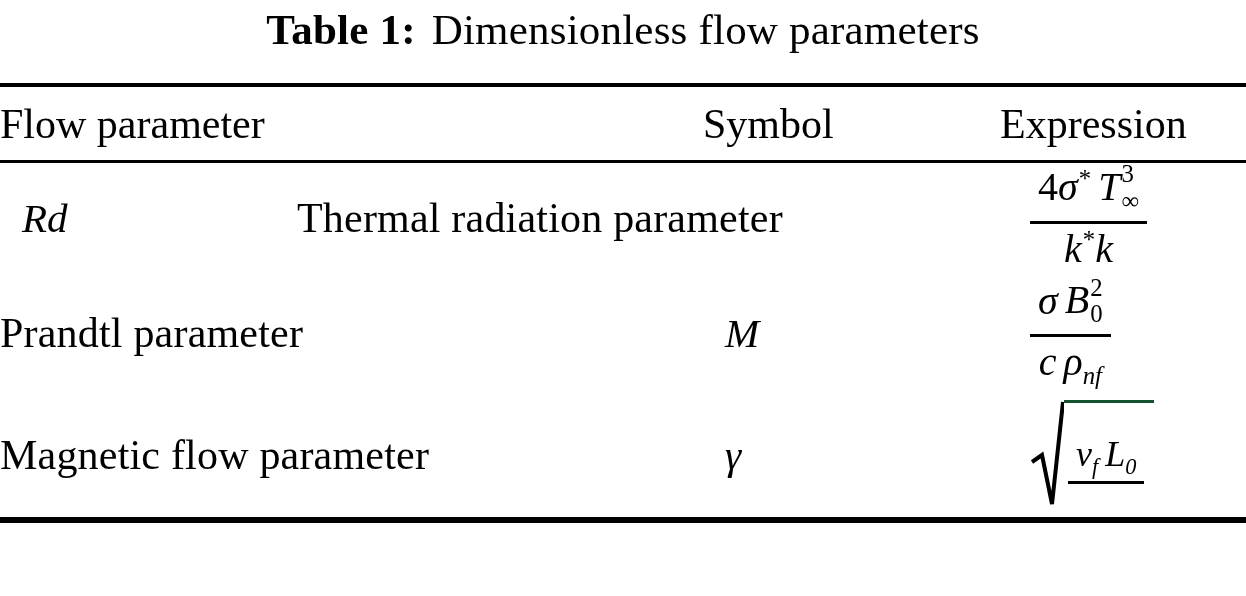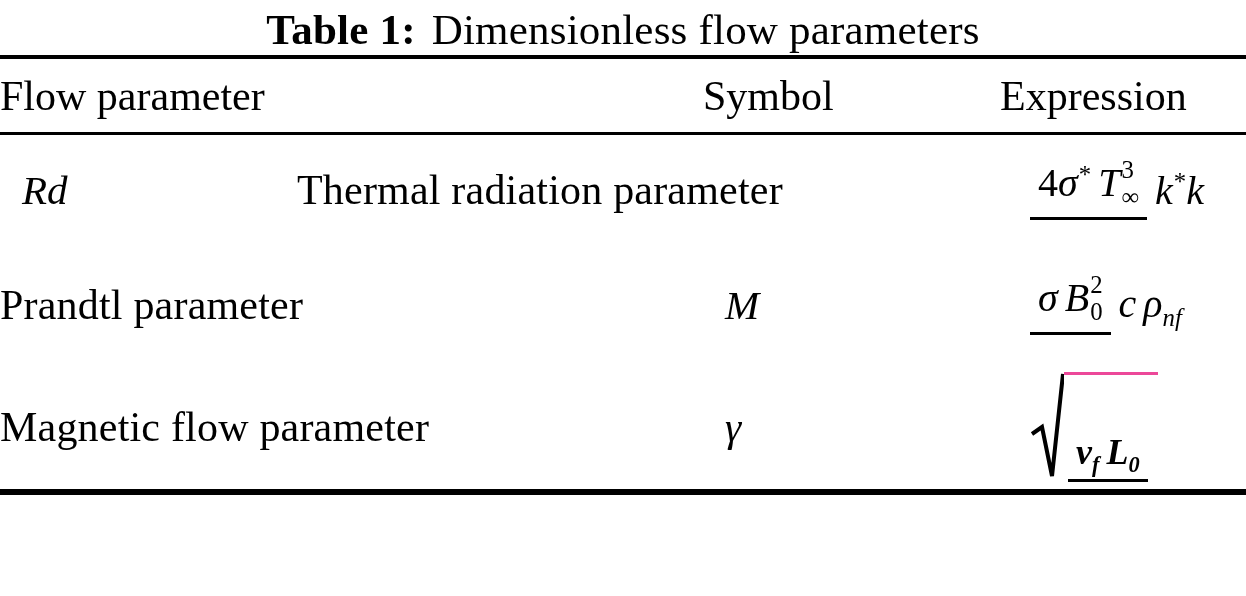--- a/index.html
+++ b/index.html
@@ -2,21 +2,21 @@
 <html><head>
 <meta charset="utf-8">
 <style>
   html, body { margin: 0; padding: 0; background: #ffffff; }
   body {
     width: 1246px; height: 596px; overflow: hidden;
     color: #000; font-family: "Liberation Serif", "DejaVu Serif", serif;
     position: relative;
   }
   .caption {
-    height: 55px; box-sizing: border-box; padding-top: 5px;
+    height: 83px; box-sizing: border-box; padding-top: 5px;
     text-align: center; font-size: 43px; line-height: 1.15;
     letter-spacing: 0.2px;
   }
   .cap-label { font-weight: bold; margin-right: 16px; }
   .rule { width: 1246px; background: #000; }
   .rule-top { height: 4px; }
   .rule-mid { height: 3px; }
   .rule-bottom { height: 6px; }
   .row { display: flex; align-items: center; }
   .col { box-sizing: border-box; }
@@ -35,27 +35,27 @@
   .math { font-size: 40px; white-space: nowrap; }
   .sb { font-size: 62%; font-style: italic; vertical-align: -0.35em; line-height: 1; }
   .sblow { font-size: 62%; font-style: italic; vertical-align: -0.55em; line-height: 1; }
   .sp { font-size: 62%; vertical-align: 0.55em; line-height: 1; margin-left: 1px; }
   .ss { display: inline-block; font-size: 62%; line-height: 1.08;
         vertical-align: middle; transform: translateY(-3px); margin-left: 1px; text-align: left; }
   .ss span { display: block; }
   .op { padding: 0 7px; }
   .paren { font-size: 112%; }
   .gapL { margin-left: 7px; }
-  .frac { display: inline-flex; flex-direction: row; align-items: center; vertical-align: middle; }
+  .frac { display: inline-flex; flex-direction: column; align-items: center; vertical-align: middle; }
   .frac .num { border-bottom: 3px solid #000; padding: 0 8px 3px 8px; line-height: 1.12; }
   .frac .den { padding: 3px 8px 0 8px; line-height: 1.12; }
   .sqrt { display: inline-flex; align-items: stretch; vertical-align: middle; }
   .sqrt .rad { width: 34px; flex: none; display: block; }
-  .sqrt .radicand { border-top: 3px solid #ec4899; padding: 5px 10px 0 4px;
-                    display: flex; align-items: flex-end; font-weight: bold; }
+  .sqrt .radicand { border-top: 3px solid #14532d; padding: 5px 10px 0 4px;
+                    display: flex; align-items: center; }
   .sqrt .math-inner { font-size: 36px; }
 </style>
 </head>
 <body>
 
 <div>
 
   <div class="caption">
     <span class="cap-label">Table 1:</span><span>Dimensionless flow parameters</span>
   </div>

